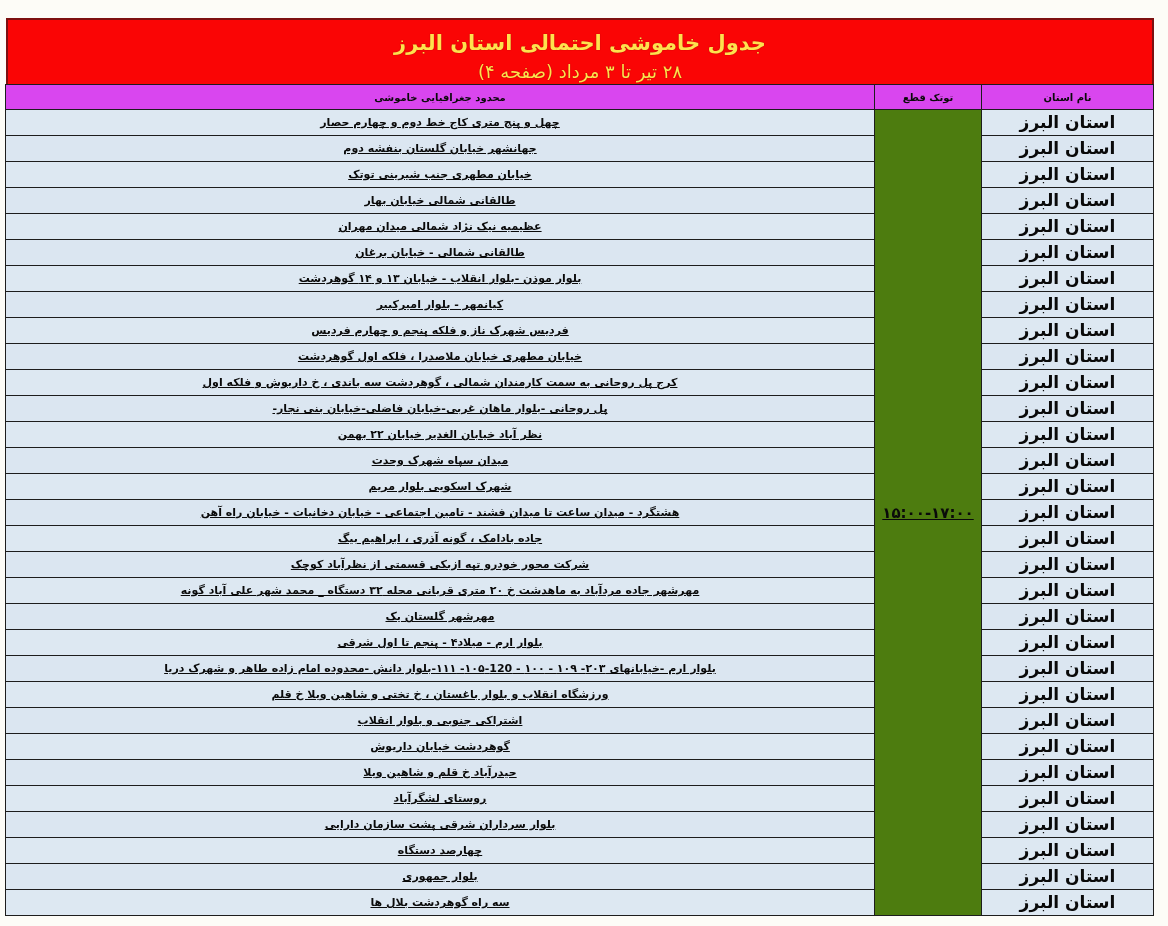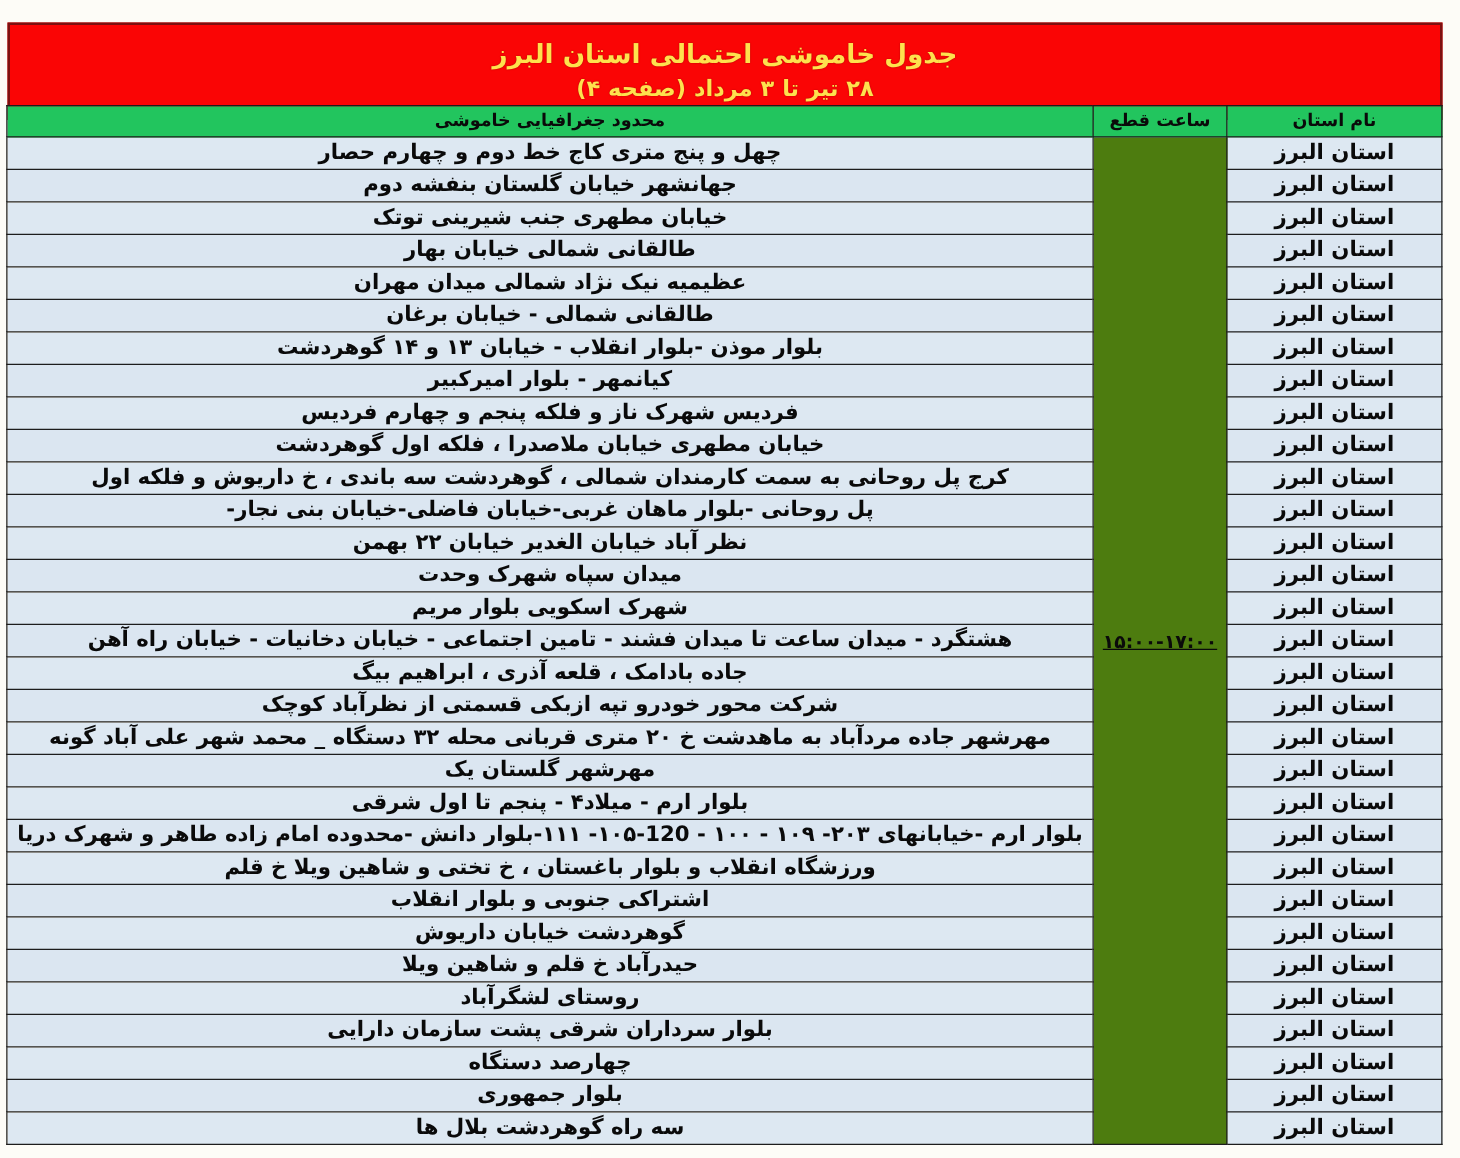--- a/index.html
+++ b/index.html
@@ -48,21 +48,21 @@
     font-size: 21px;
     font-weight: bold;
     letter-spacing: 0px;
     line-height: 1.05;
     text-shadow: 0 0 1px #8a0000;
     margin-bottom: 9px;
   }
   .title-sub {
     color: #ffe14d;
     font-size: 18px;
-    font-weight: bold;
+    font-weight: normal;
     line-height: 1.05;
     text-shadow: 0 0 1px #8a0000;
   }
 
   
   table.grid {
     position: absolute;
     top: 84px;
     right: 14px;
     left: 6px;
@@ -76,23 +76,23 @@
     padding: 0;
     margin: 0;
     text-align: center;
     vertical-align: middle;
     font-weight: bold;
     color: #0a0a0a;
     box-sizing: border-box;
   }
 
   th.head {
-    background: #22c55e;
+    background: #d946ef;
     height: 25px;
-    font-size: 14px;
+    font-size: 10px;
     font-weight: normal;
     color: #1a1a1a;
     border-top: 2px solid #8a3b10;
     border-bottom: 1px solid #1d1d1d;
   }
 
   col.c-prov { width: 172px; }
   col.c-time { width: 107px; }
   col.c-area { width: 869px; }
 
@@ -107,25 +107,26 @@
     background: #4d7c0f;
     font-size: 15px;
     vertical-align: bottom;
     padding-bottom: 6px;
     letter-spacing: 0.5px;
     white-space: nowrap;
     text-decoration: underline;
   }
   td.area {
     background: #dbe6f1;
-    font-size: 17px;
+    font-size: 11px;
     height: 25px;
     line-height: 25px;
     white-space: nowrap;
     overflow: hidden;
+    text-decoration: underline;
   }
   tr.row:nth-child(odd) td.area,
   tr.row:nth-child(odd) td.prov {
     background: #dde8f2;
   }
 </style>
 </head>
 <body>
 
 <div class="sheet">
@@ -137,21 +138,21 @@
 
   <table class="grid">
     <colgroup>
       <col class="c-prov">
       <col class="c-time">
       <col class="c-area">
     </colgroup>
     <thead>
       <tr>
         <th class="head">نام استان</th>
-        <th class="head">ساعت قطع</th>
+        <th class="head">توتک قطع</th>
         <th class="head">محدود جغرافیایی خاموشی</th>
       </tr>
     </thead>
     <tbody>
         <tr class="row">
           <td class="prov">استان البرز</td>
           <td class="time" rowspan="31">۱۵:۰۰-۱۷:۰۰</td>
           <td class="area">چهل و پنج متری کاج خط دوم و چهارم حصار</td>
         </tr>
         <tr class="row">
@@ -209,21 +210,21 @@
         <tr class="row">
           <td class="prov">استان البرز</td>
           <td class="area">شهرک اسکویی بلوار مریم</td>
         </tr>
         <tr class="row">
           <td class="prov">استان البرز</td>
           <td class="area">هشتگرد - میدان ساعت تا میدان فشند - تامین اجتماعی - خیابان دخانیات - خیابان راه آهن</td>
         </tr>
         <tr class="row">
           <td class="prov">استان البرز</td>
-          <td class="area">جاده بادامک  ، قلعه آذری ، ابراهیم بیگ</td>
+          <td class="area">جاده بادامک  ، گونه آذری ، ابراهیم بیگ</td>
         </tr>
         <tr class="row">
           <td class="prov">استان البرز</td>
           <td class="area">شرکت محور خودرو تپه ازبکی قسمتی از نظرآباد کوچک</td>
         </tr>
         <tr class="row">
           <td class="prov">استان البرز</td>
           <td class="area">مهرشهر جاده مردآباد به ماهدشت خ ۲۰ متری قربانی محله ۳۲ دستگاه _ محمد شهر علی آباد گونه</td>
         </tr>
         <tr class="row">

